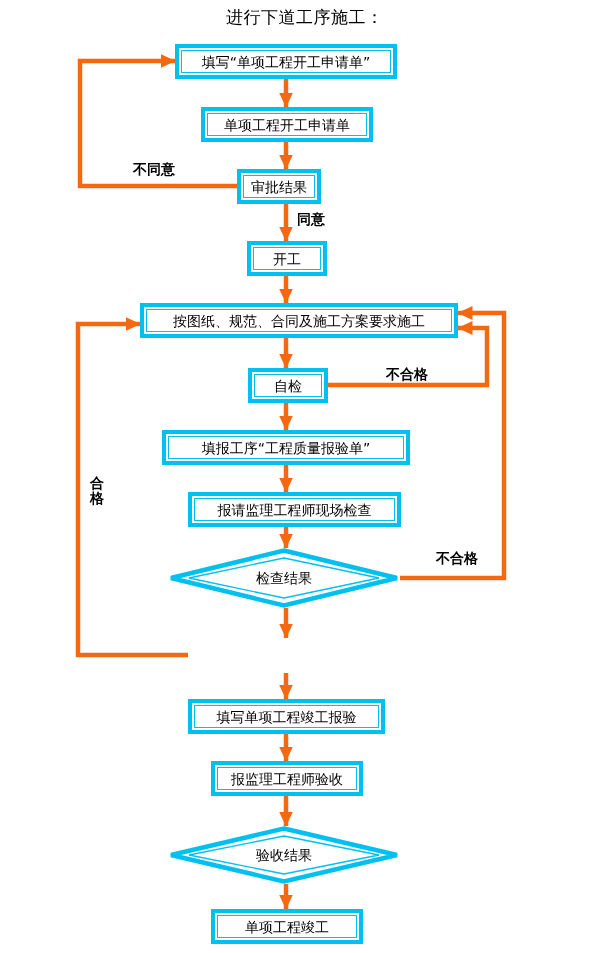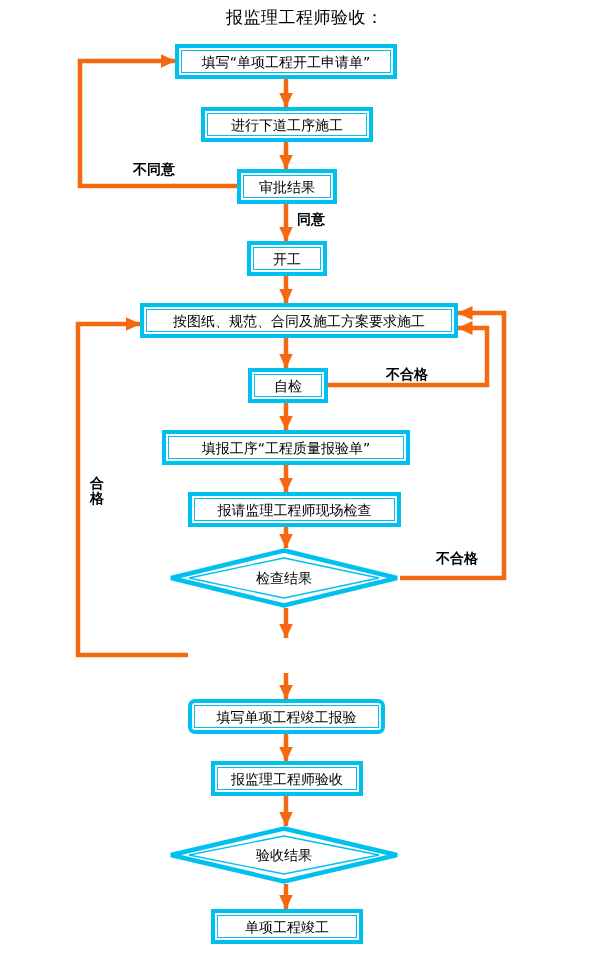--- a/index.html
+++ b/index.html
@@ -58,45 +58,45 @@
     position:absolute;z-index:6;
     font-size:14px;font-weight:700;line-height:15px;
     white-space:nowrap;color:var(--text);
   }
   .edge-label.vertical{
     width:16px;white-space:normal;word-break:break-all;text-align:center;
   }
   
   #n1{left:175px;top:44px;width:222px;height:35px;}
   #n2{left:201px;top:107px;width:172px;height:35px;}
-  #n3{left:237px;top:169px;width:100px;height:35px;}
+  #n3{left:237px;top:169px;width:84px;height:35px;}
   #n4{left:247px;top:241px;width:80px;height:35px;}
   #n5{left:140px;top:303px;width:318px;height:35px;}
   #n6{left:248px;top:368px;width:80px;height:35px;}
   #n7{left:162px;top:430px;width:248px;height:35px;}
   #n8{left:188px;top:492px;width:213px;height:35px;}
   #d1{left:168px;top:548px;width:232px;height:60px;}
   #n9{left:188px;top:638px;width:197px;height:35px;}
-  #n10{left:188px;top:699px;width:197px;height:35px;border-radius:7px;}
+  #n10{left:188px;top:699px;width:197px;height:35px;}
   #n11{left:211px;top:761px;width:152px;height:35px;}
   #d2{left:168px;top:826px;width:232px;height:58px;}
   #n12{left:211px;top:909px;width:152px;height:35px;}
   
   #lbl-disagree{left:133px;top:162px;}
   #lbl-agree{left:297px;top:212px;text-align:right;}
   #lbl-fail-self{left:386px;top:367px;}
   #lbl-fail-check{left:436px;top:551px;}
   #lbl-pass{left:89px;top:476px;}
 </style>
 </head>
 <body>
 
 <div id="canvas">
 
-  <div id="diagram-title">报监理工程师验收：</div>
+  <div id="diagram-title">进行下道工序施工：</div>
 
   <svg id="flow-connectors" width="608" height="953" viewBox="0 0 608 953">
     <defs>
       <marker id="ah" markerUnits="userSpaceOnUse" markerWidth="15" markerHeight="14" refX="14.5" refY="7" orient="auto">
         <path class="head" d="M0,0 L15,7 L0,14 Z"></path>
       </marker>
     </defs>
     <path class="conn" d="M286 79 V107" marker-end="url(#ah)"></path>
     <path class="conn" d="M286 142 V169" marker-end="url(#ah)"></path>
     <path class="conn" d="M286 204 V241" marker-end="url(#ah)"></path>
@@ -117,21 +117,21 @@
   </svg>
 
   <div class="rect" id="n1">
     <div class="inner">
       <span class="txt">填写“单项工程开工申请单”</span>
     </div>
   </div>
 
   <div class="rect" id="n2">
     <div class="inner">
-      <span class="txt">进行下道工序施工</span>
+      <span class="txt">单项工程开工申请单</span>
     </div>
   </div>
 
   <div class="rect" id="n3">
     <div class="inner">
       <span class="txt">审批结果</span>
     </div>
   </div>
 
   <div class="rect" id="n4">

